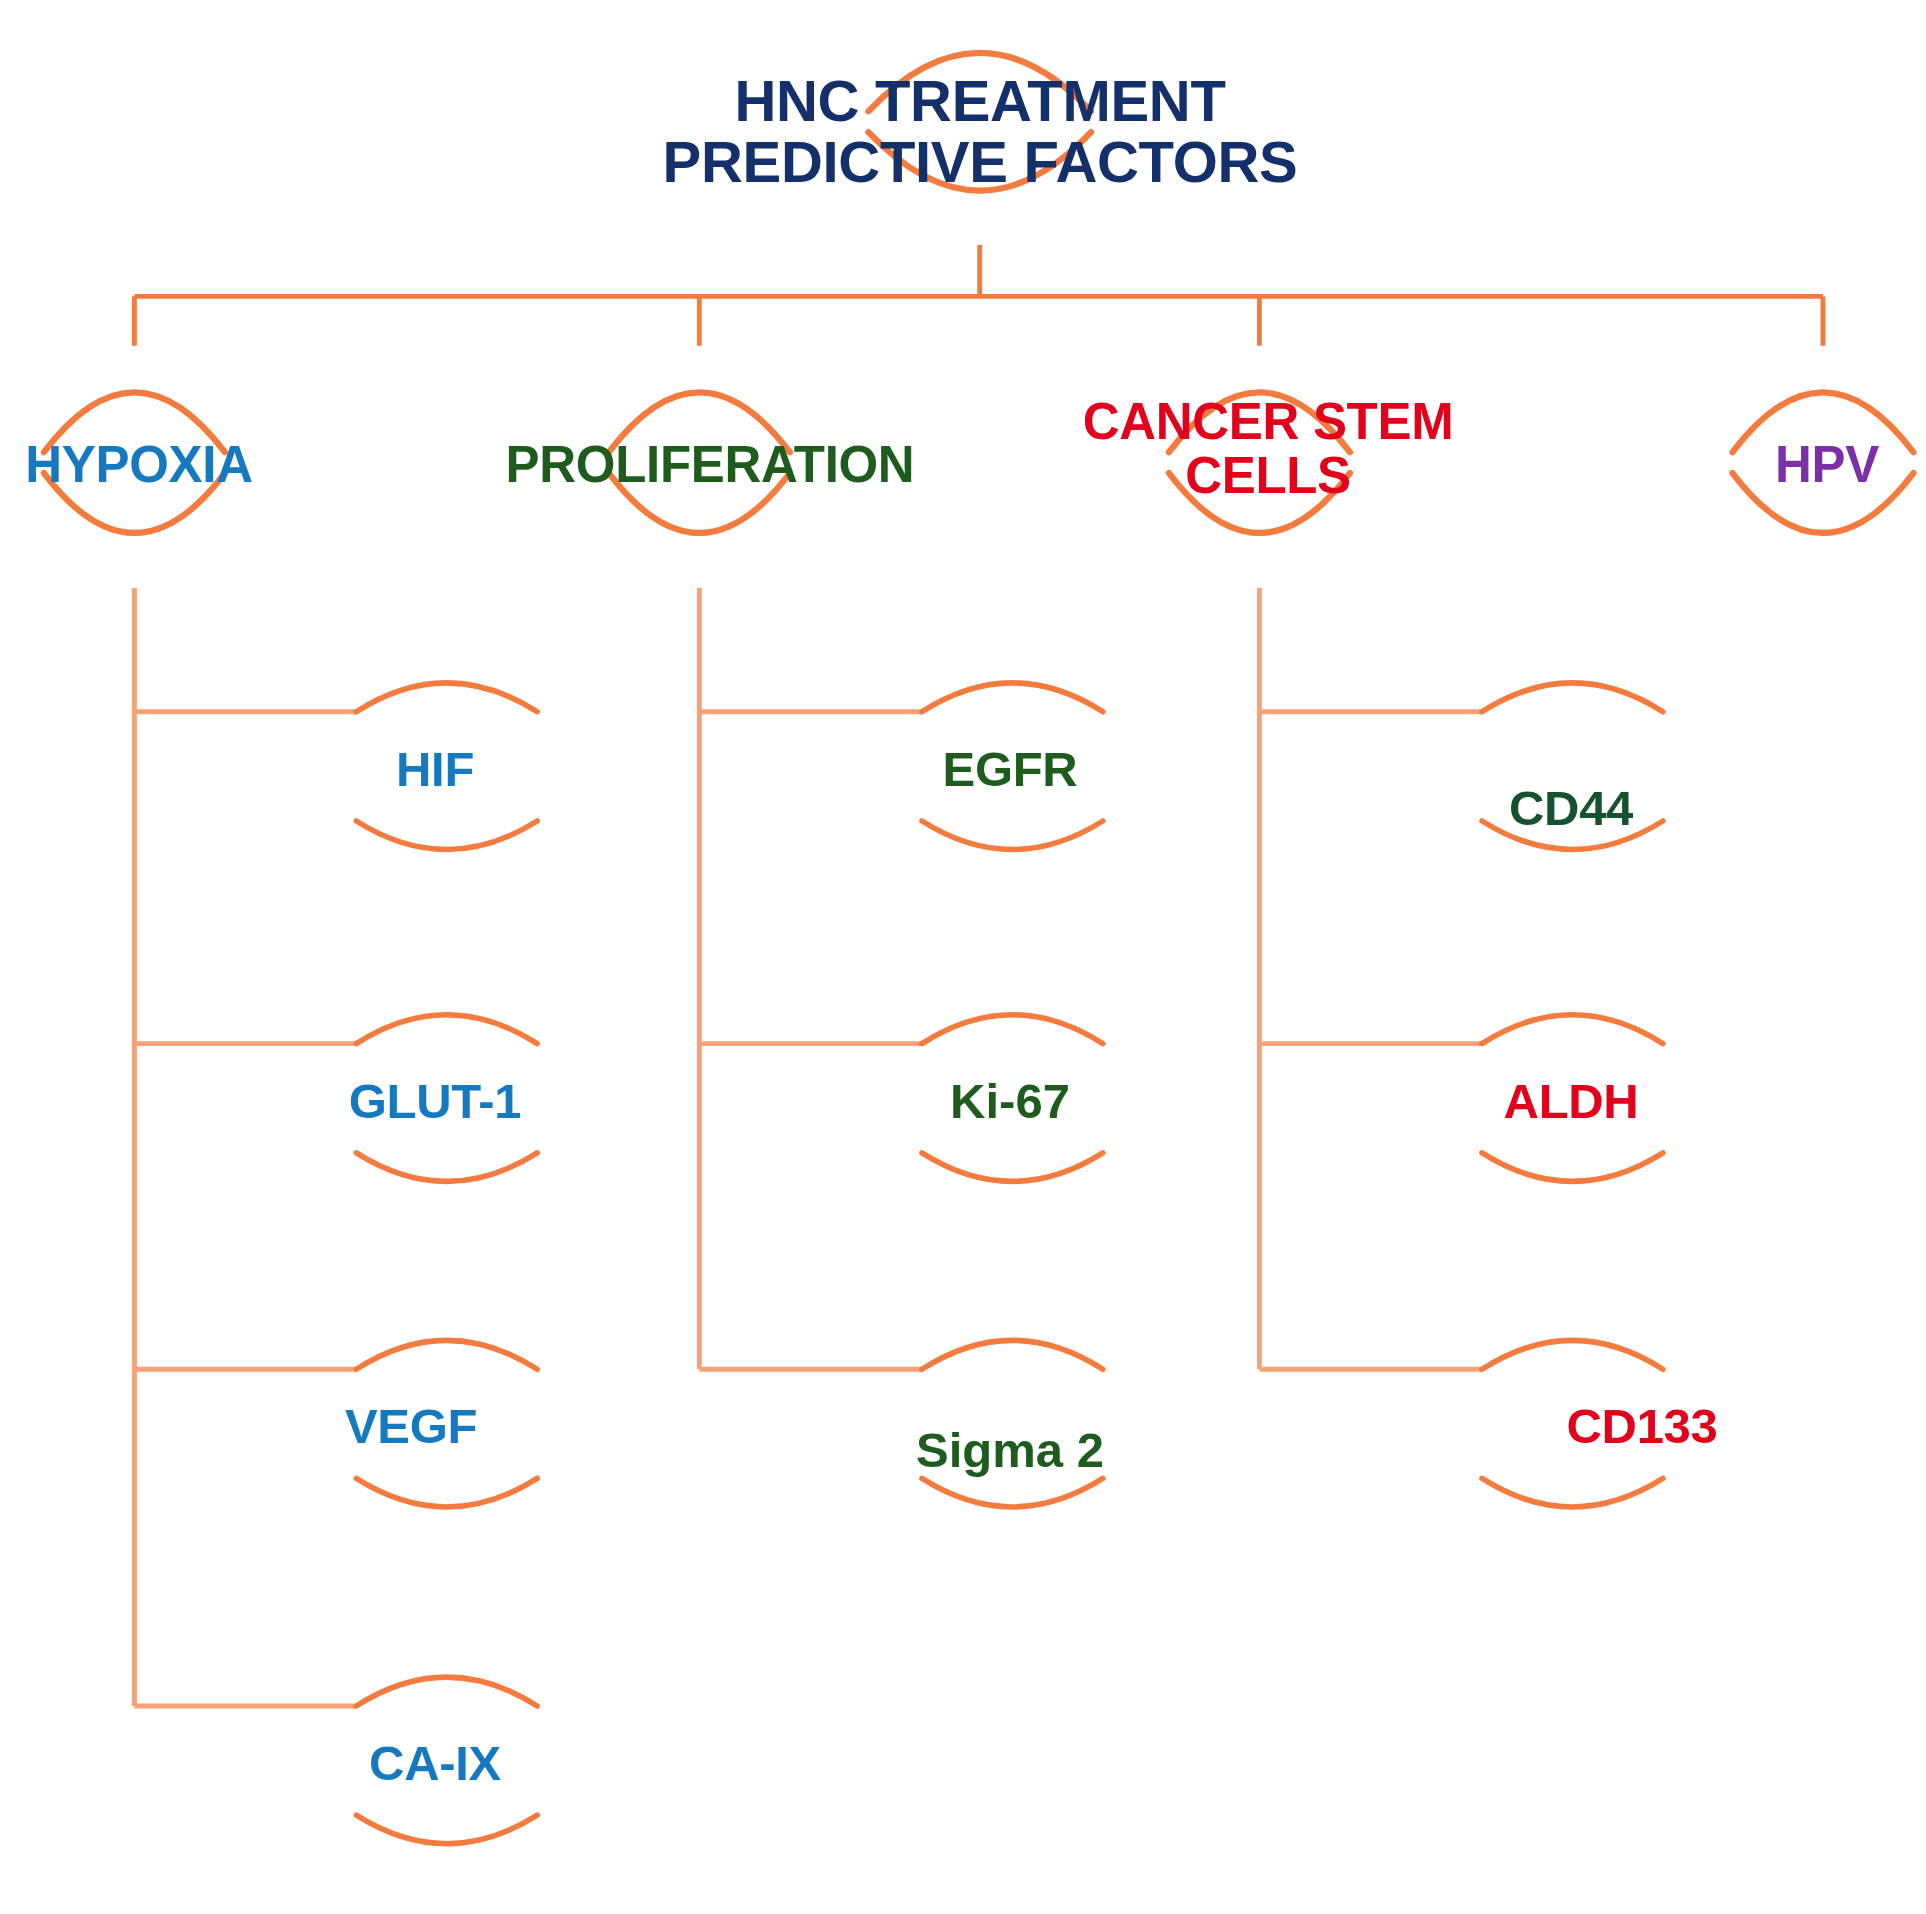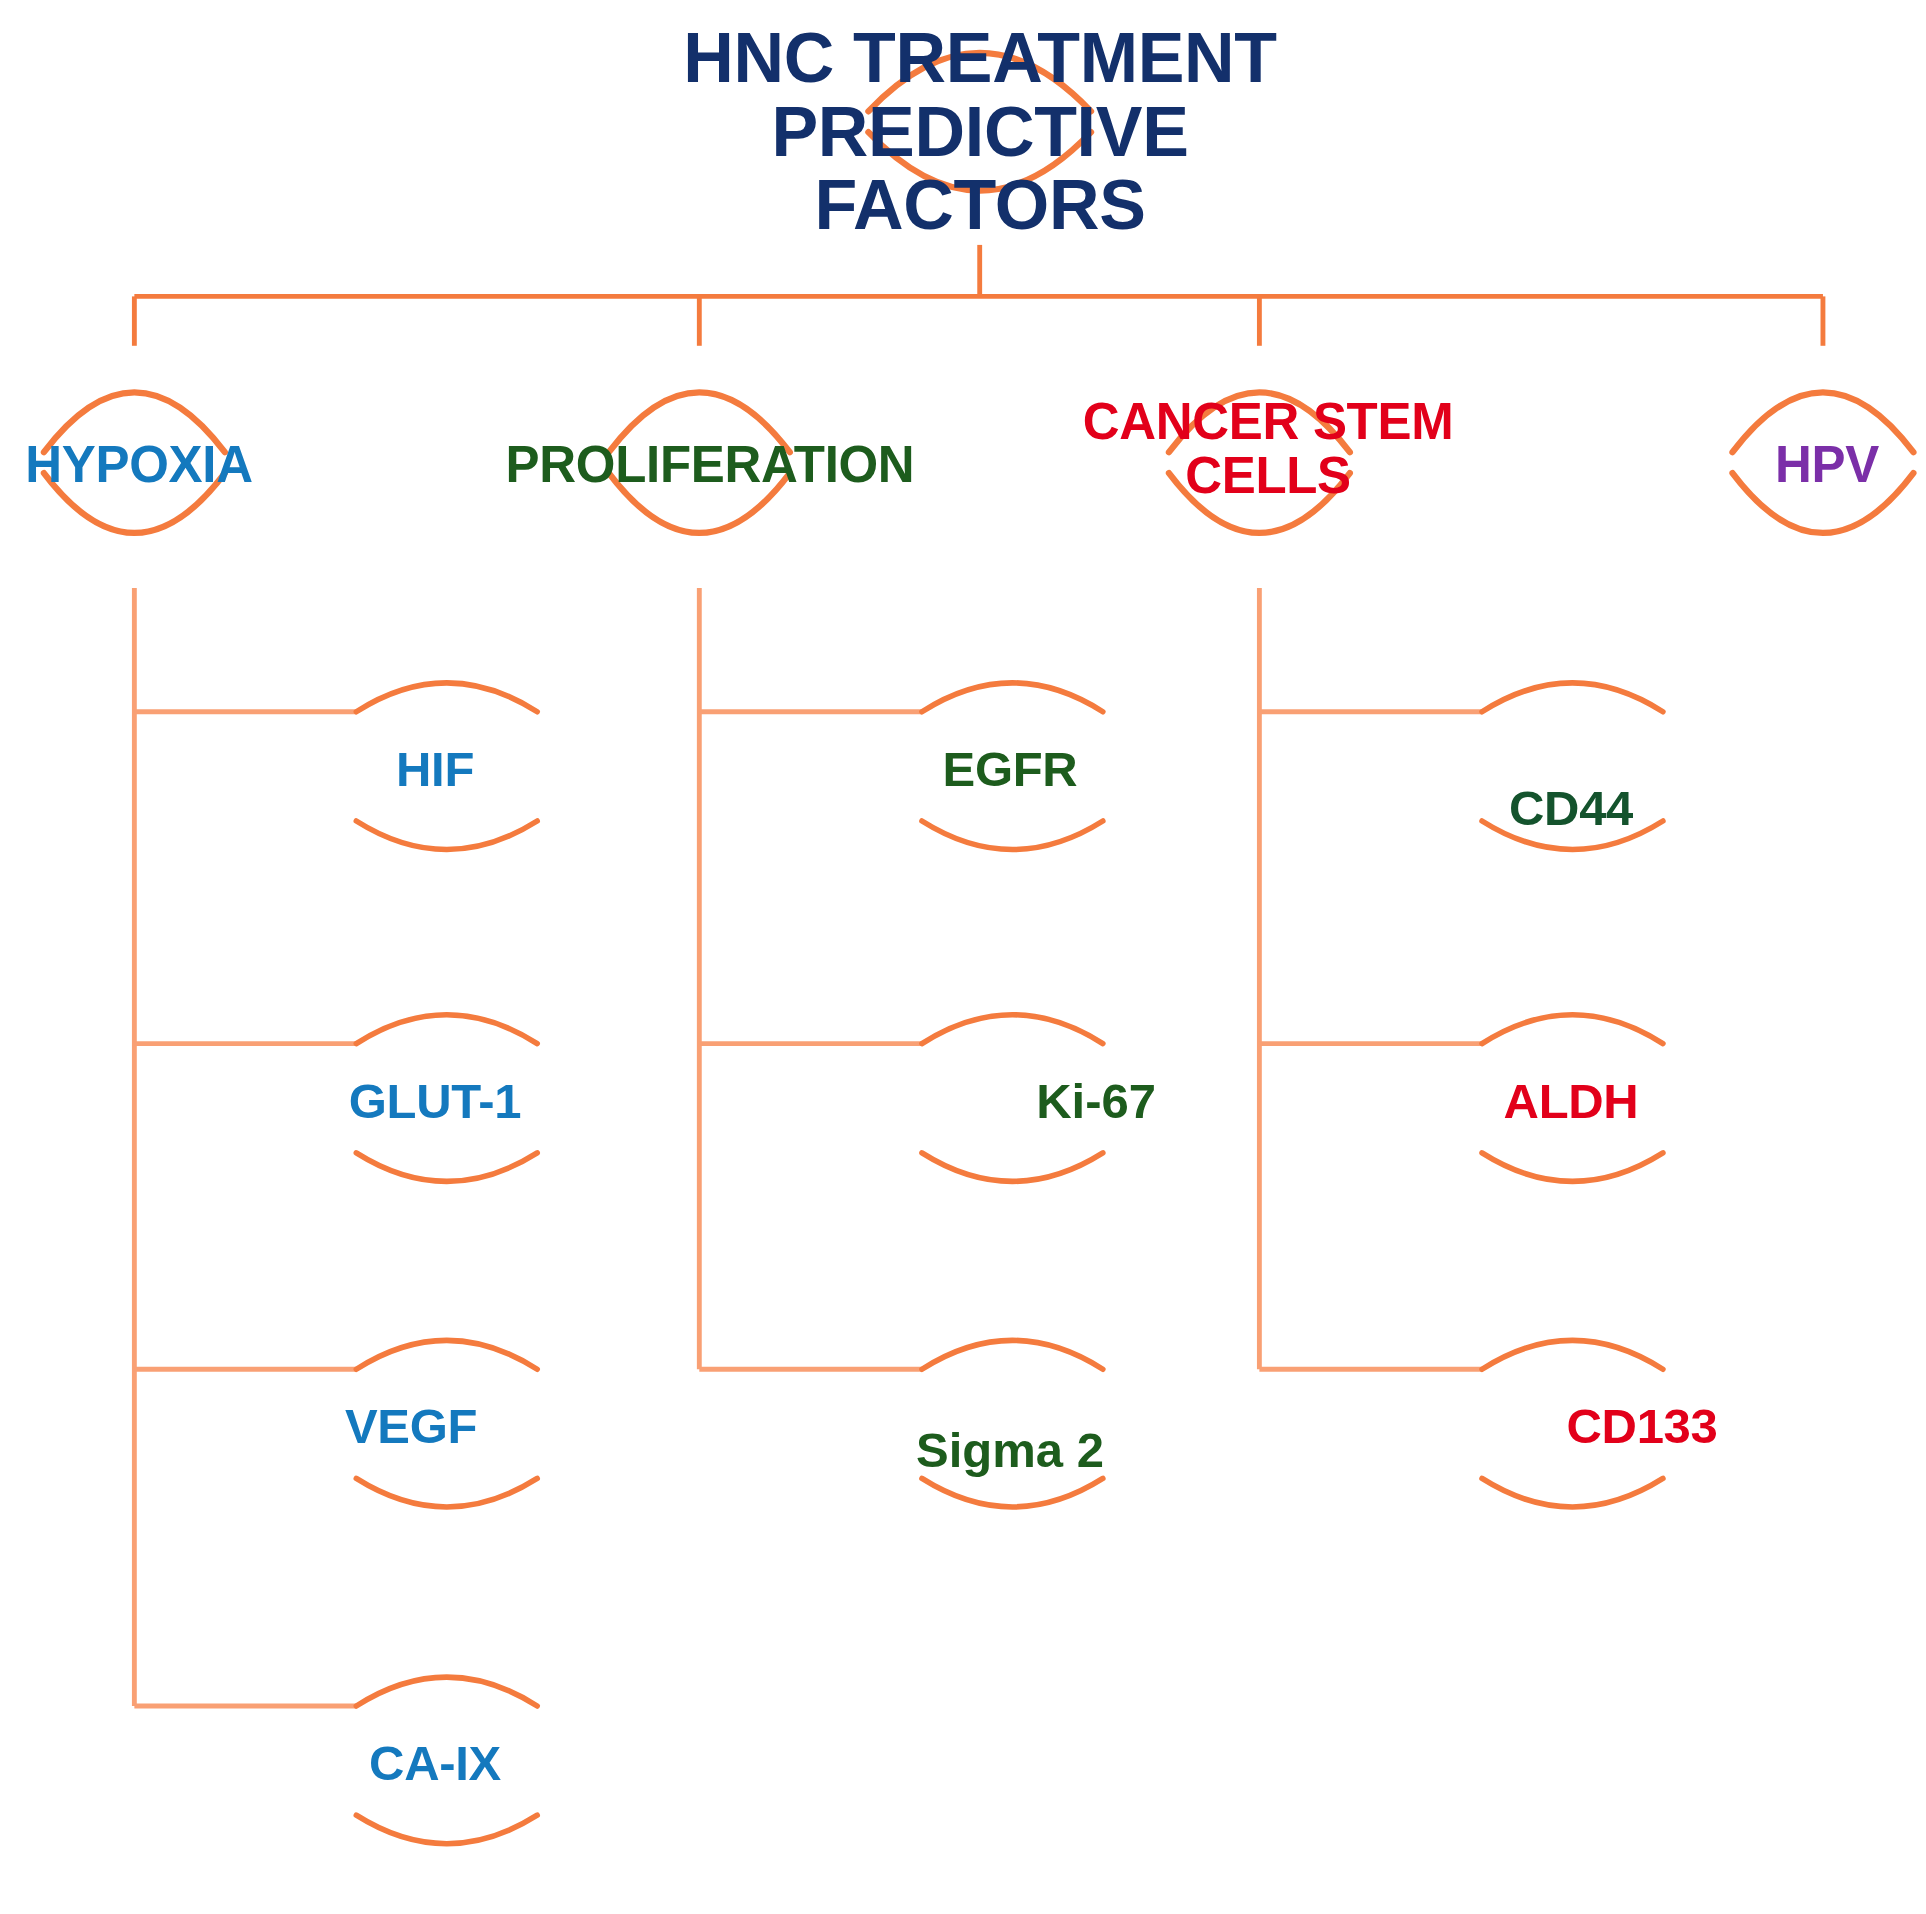--- a/index.html
+++ b/index.html
@@ -8,21 +8,21 @@
   #wires{position:absolute;left:0;top:0;width:1926px;height:1914px;}
   .node-label{
     position:absolute;
     text-align:center;
     font-weight:bold;
     line-height:1.05;
     white-space:pre-line;
     letter-spacing:-0.3px;
     transform:translate(-50%,-50%);
   }
-  .lvl1{font-size:70px;}
+  .lvl1{font-size:58px;}
   .lvl2{font-size:51px;}
   .lvl3{font-size:49px;}
   .lvl3.mixed{letter-spacing:0px;}
 </style>
 </head>
 <body>
 
 <div id="stage">
 
   <svg id="wires" viewBox="0 0 2768 2751">
@@ -117,21 +117,21 @@
 CELLS</div>
 
   <div class="node-label lvl2" style="left:1827px;top:465px;width:292px;color:#7B2FA8;">HPV</div>
 
   <div class="node-label lvl3" style="left:435px;top:770px;width:292px;color:#1479BE;">HIF</div>
   <div class="node-label lvl3" style="left:435px;top:1102px;width:292px;color:#1479BE;">GLUT-1</div>
   <div class="node-label lvl3" style="left:411px;top:1427px;width:292px;color:#1479BE;">VEGF</div>
   <div class="node-label lvl3" style="left:435px;top:1764px;width:292px;color:#1479BE;">CA-IX</div>
 
   <div class="node-label lvl3" style="left:1010px;top:770px;width:292px;color:#1D5C1D;">EGFR</div>
-  <div class="node-label lvl3 mixed" style="left:1010px;top:1102px;width:292px;color:#1D5C1D;text-align:right;">Ki-67</div>
+  <div class="node-label lvl3 mixed" style="left:1010px;top:1102px;width:292px;color:#1D5C1D;">Ki-67</div>
   <div class="node-label lvl3 mixed" style="left:1010px;top:1427px;width:362px;color:#1D5C1D;margin-top:24px;">Sigma 2</div>
 
   <div class="node-label lvl3" style="left:1571px;top:770px;width:292px;color:#14532d;margin-top:39px;">CD44</div>
   <div class="node-label lvl3" style="left:1571px;top:1102px;width:292px;color:#E2001A;">ALDH</div>
   <div class="node-label lvl3" style="left:1642px;top:1427px;width:292px;color:#E2001A;">CD133</div>
 
 </div>
 
 
 </body></html>

